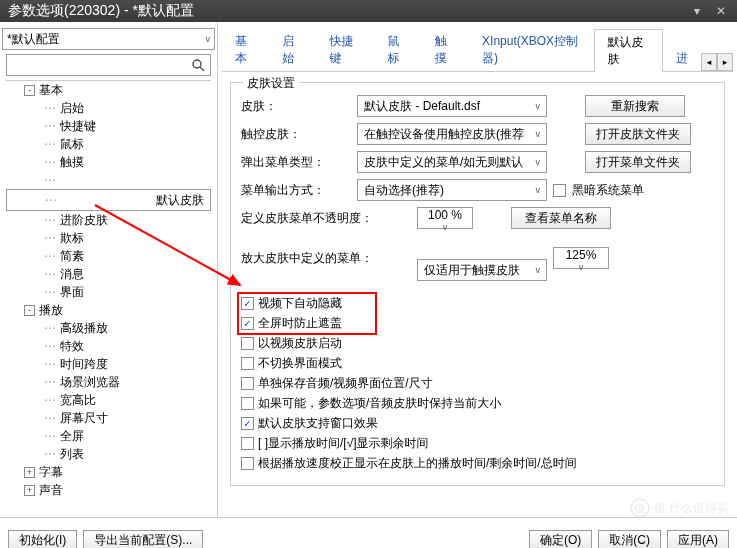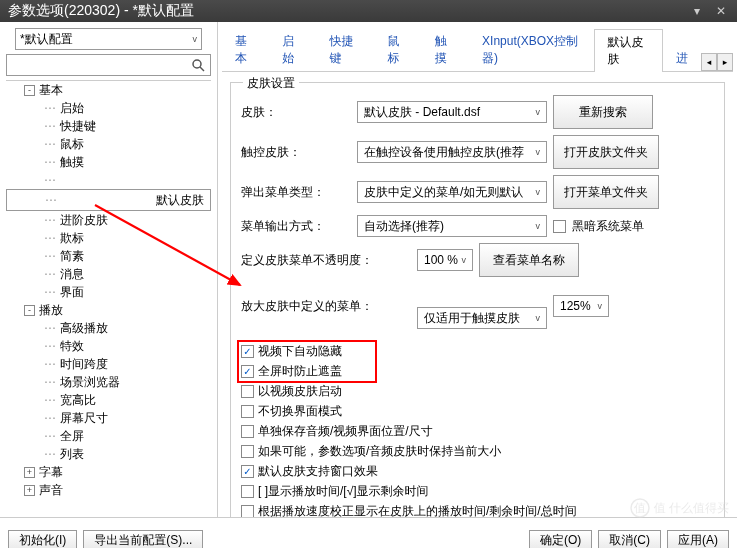--- a/index.html
+++ b/index.html
@@ -2,21 +2,21 @@
 <html><head>
 <meta charset="utf-8">
 <style>
 * { box-sizing: border-box; margin: 0; padding: 0; font-family: "Microsoft YaHei", "SimSun", sans-serif; font-size: 12px; }
 body { background: #fff; width: 737px; height: 548px; overflow: hidden; position: relative; }
 .titlebar { background: linear-gradient(#4a4a4a, #3a3a3a); height: 22px; display: flex; align-items: center; color: #fff; padding: 0 4px; }
 .titlebar .title { flex: 1; padding-left: 4px; font-size: 14px; }
 .titlebar .win-btn { width: 24px; height: 18px; display: flex; align-items: center; justify-content: center; color: #ccc; cursor: pointer; }
 .main-area { display: flex; height: 495px; }
 .left-panel { width: 218px; border-right: 1px solid #ccc; display: flex; flex-direction: column; }
-.preset-bar { display: flex; padding: 6px 15px 4px; gap: 2px; }
+.preset-bar { display: flex; padding: 6px 2px 4px; gap: 2px; }
 .preset-select { flex: 1; height: 22px; border: 1px solid #999; background: #fff; padding: 0 4px; display: flex; align-items: center; justify-content: space-between; }
 .search-bar { padding: 0 6px 4px; position: relative; }
 .search-input { width: 100%; height: 22px; border: 1px solid #999; padding: 0 22px 0 4px; }
 .search-icon-btn { position: absolute; right: 10px; top: 2px; width: 18px; height: 18px; display: flex; align-items: center; justify-content: center; }
 .tree { flex: 1; overflow: auto; border-top: 1px solid #ccc; margin: 0 6px; background: #fff; }
 .tree-item { display: flex; align-items: center; height: 18px; padding-left: 4px; cursor: pointer; white-space: nowrap; }
 .tree-item.d1 { padding-left: 18px; }
 .tree-item.d2 { padding-left: 38px; }
 .tree-item .exp { display: inline-flex; width: 11px; height: 11px; border: 1px solid #888; align-items: center; justify-content: center; font-size: 9px; line-height: 1; margin-right: 4px; color: #444; background: #fff; }
 .tree-item .dash { color: #999; margin-right: 4px; }
@@ -27,23 +27,23 @@
 .tab.active { border-color: #ccc; background: #fff; position: relative; top: 1px; color: #000; }
 .tab-scroll { display: flex; margin-left: auto; }
 .tab-scroll-btn { width: 16px; height: 18px; border: 1px solid #bbb; background: #f0f0f0; display: flex; align-items: center; justify-content: center; font-size: 9px; cursor: pointer; }
 .settings-pane { flex: 1; padding: 10px 12px; overflow: auto; }
 .group { border: 1px solid #ccc; padding: 12px 10px 10px; position: relative; }
 .group-title { position: absolute; top: -8px; left: 12px; background: #fff; padding: 0 4px; }
 .row { display: flex; align-items: center; margin-bottom: 6px; gap: 6px; }
 .row .lbl { width: 110px; text-align: left; }
 .sel { height: 22px; border: 1px solid #999; background: #fff; display: flex; align-items: center; justify-content: space-between; padding: 0 6px; }
 .sel.w1 { width: 190px; }
-.sel.w2 { width: 56px; }
+.sel.w2 { width: 56px; flex-direction: column; }
 .sel.w3 { width: 130px; margin-top: 24px; }
-.btn { height: 22px; border: 1px solid #999; background: linear-gradient(#fff,#e8e8e8); padding: 16px 10px; display: flex; align-items: center; justify-content: center; cursor: pointer; min-width: 100px; }
+.btn { height: 22px; border: 1px solid #999; background: linear-gradient(#fff,#e8e8e8); padding: 4px 10px; display: flex; align-items: center; justify-content: center; cursor: pointer; min-width: 100px; margin-left: 32px; }
 .chk-row { display: flex; align-items: center; margin: 3px 0; gap: 4px; }
 .chk { width: 13px; height: 13px; border: 1px solid #888; background: #fff; display: inline-flex; align-items: center; justify-content: center; font-size: 10px; color: #0058c8; }
 .highlight-box { border: 2px solid #ff0000; position: absolute; pointer-events: none; }
 .arrow-svg { position: absolute; pointer-events: none; }
 .bottom-bar { height: 46px; border-top: 1px solid #ccc; display: flex; align-items: center; padding: 0 8px; gap: 6px; }
 .bottom-bar .spacer { flex: 1; }
 .small-btn { height: 22px; border: 1px solid #999; background: linear-gradient(#fff,#e8e8e8); padding: 0 10px; cursor: pointer; display: flex; align-items: center; }
 .watermark { position: absolute; right: 8px; bottom: 30px; color: #ddd; font-size: 16px; display: flex; align-items: center; gap: 4px; opacity: 0.6; }
 .caret { font-size: 9px; color: #555; }
 </style>

